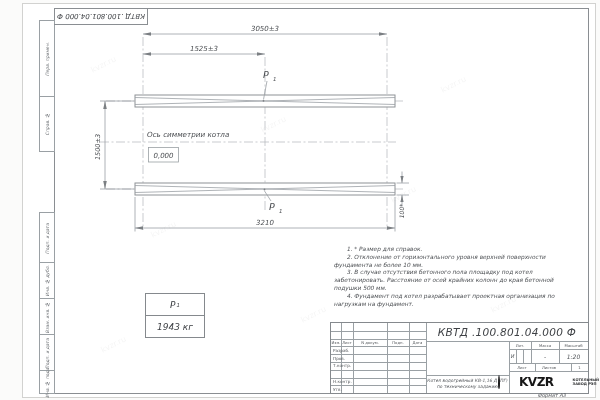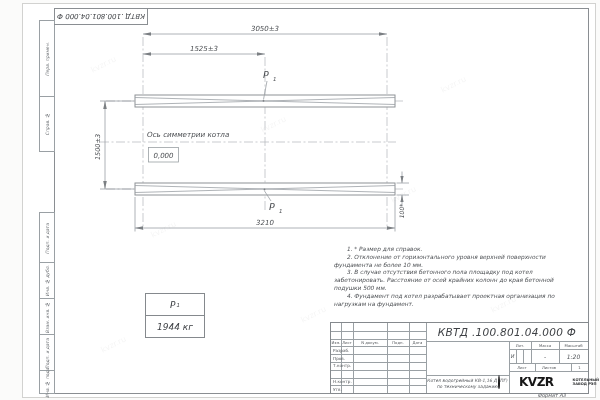--- a/index.html
+++ b/index.html
@@ -185,21 +185,21 @@
       <text x="279" y="212.5" font-size="5.5">1</text>
     </g>
   </svg>
 
   <div id="ltable" class="abs">
     <div class="lrow">
       <span>Р</span>
         <sub>1</sub>
     </div>
     <div class="lrow">
-      <span>1944 кг</span>
+      <span>1943 кг</span>
     </div>
   </div>
 
   <div id="notes" class="abs">
     <p>1. * Размер для справок.</p>
     <p>2. Отклонение от горизонтального уровня верхней поверхности фундамента не более 10 мм.</p>
     <p>3. В случае отсутствия бетонного пола площадку под котел забетонировать. Расстояние от осей крайних колонн до края бетонной подушки 500 мм.</p>
     <p>4. Фундамент под котел разрабатывает проектная организация по нагрузкам на фундамент.</p>
   </div>
 

